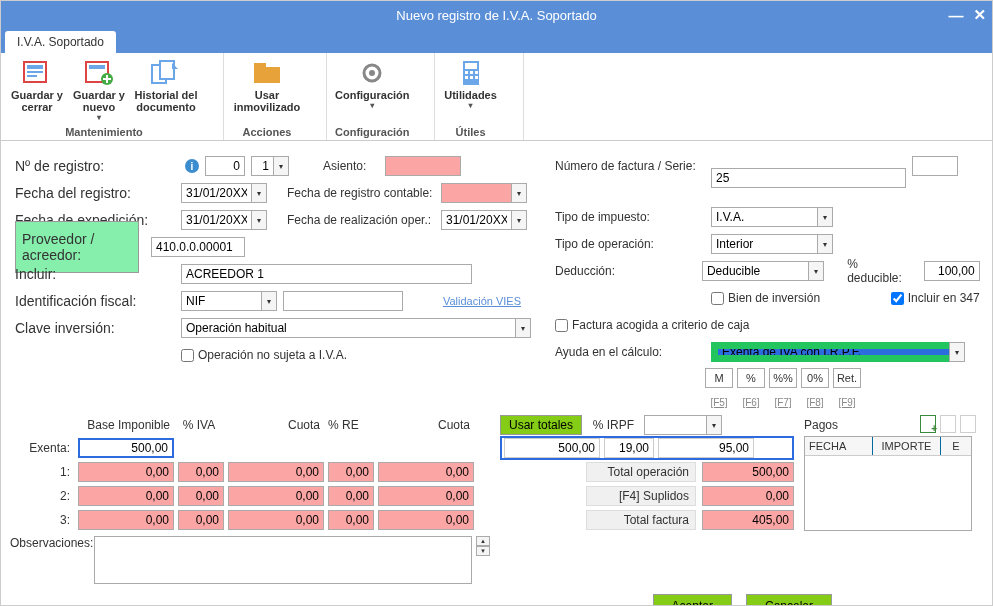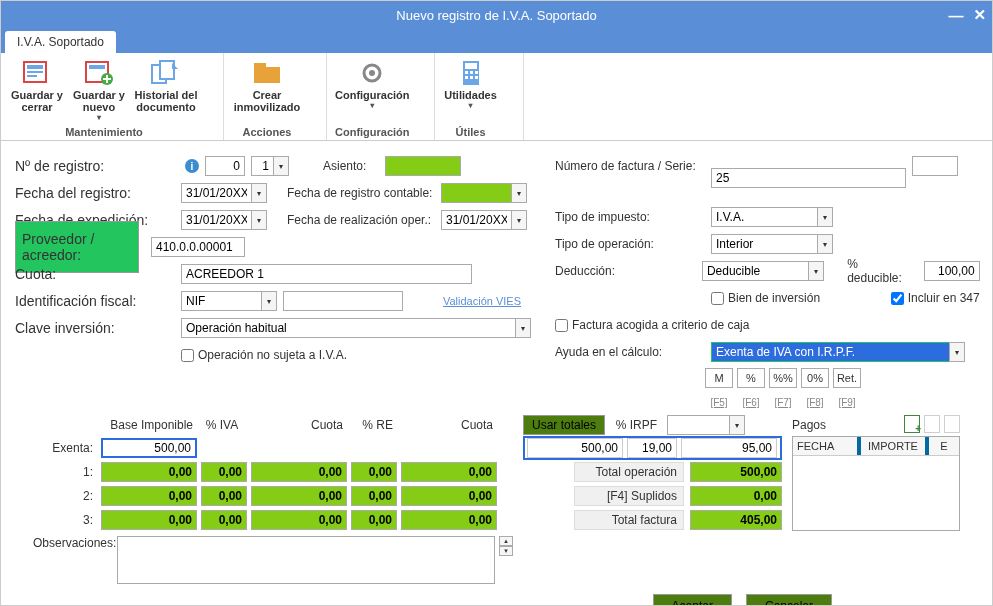--- a/index.html
+++ b/index.html
@@ -15,51 +15,51 @@
   .rbtn { display: flex; flex-direction: column; align-items: center; justify-content: flex-start; width: 56px; cursor: pointer; padding-top: 2px; }
   .rbtn .ico { width: 32px; height: 28px; margin-bottom: 2px; position: relative; }
   .rbtn .lbl { font-size: 11px; text-align: center; line-height: 1.1; color: #333; }
   .rbtn .caret { font-size: 8px; color: #555; }
   .rgroup-title { font-size: 11px; color: #555; text-align: center; padding: 2px 0; width: 100%; }
   .form-area { padding: 14px 14px 6px 14px; display: flex; gap: 24px; }
   .col-left { width: 520px; }
   .col-right { flex: 1; }
   .row { display: flex; align-items: center; margin-bottom: 5px; gap: 6px; height: 22px; }
   .lbl-col { width: 160px; font-size: 14px; }
-  .lbl-col.boxed { border: 1px solid #999; padding: 9px 6px; background: #22c55e; width: 124px; margin-right: 6px; }
+  .lbl-col.boxed { border: 1px solid #999; padding: 9px 6px; background: #86efac; width: 124px; margin-right: 6px; }
   .info-i { display: inline-flex; width: 14px; height: 14px; border-radius: 50%; background: #3b8dd0; color:#fff; font-size: 10px; align-items: center; justify-content: center; font-weight: bold; margin-left: 4px; }
   input[type="text"].fld, .fld { border: 1px solid #aaa; height: 20px; padding: 1px 4px; font-size: 12px; font-family: inherit; background: #fff; }
-  .fld.ro { background: #84cc16; font-weight: bold; }
+  .fld.ro { background: #fca5a5; }
   .fld.num { text-align: right; }
   .combo { display: flex; }
   .combo .fld { border-right: none; }
   .combo .drop { border: 1px solid #aaa; width: 16px; height: 20px; background: #f5f5f5; display: flex; align-items: center; justify-content: center; font-size: 8px; cursor: pointer; }
   .chk { display: flex; align-items: center; gap: 4px; }
   .chk input { width: 13px; height: 13px; }
   .link { color: #5a8fd8; text-decoration: underline; cursor: pointer; font-size: 11px; }
   .mini-btns { display: flex; gap: 4px; margin-top: 4px; }
   .mini-btn { border: 1px solid #aaa; background: #fff; width: 28px; height: 20px; font-size: 11px; display: flex; align-items: center; justify-content: center; cursor: pointer; }
   .mini-hints { display: flex; gap: 4px; margin-top: 1px; }
   .mini-hint { width: 28px; font-size: 10px; color: #888; text-align: center; text-decoration: underline; margin-top: 8px; }
-  .sel-highlight { background: #2d6cdf; color: #ffffff; border: 1px solid #22c55e; }
-  .calc { padding: 0 32px; }
+  .sel-highlight { background: #2d6cdf; color: #000000; border: 7px solid #22c55e; }
+  .calc { padding: 0 9px; }
   .calc-head { display: flex; align-items: center; height: 22px; gap: 4px; }
   .calc-head .hcell { font-size: 12px; text-align: right; padding-right: 4px; }
   .calc-row { display: flex; align-items: center; height: 24px; gap: 4px; }
   .calc-lbl { width: 64px; text-align: right; font-size: 12px; padding-right: 4px; }
   .hl-cell { border: 2px solid #2d6cdf; }
   .tot-row { display: flex; align-items: center; justify-content: flex-end; height: 24px; gap: 6px; }
   .tot-lbl { width: 110px; text-align: right; font-size: 12px; background: #f0f0f0; border: 1px solid #ddd; height: 20px; line-height: 18px; padding-right: 6px; }
   .pagos { border: 1px solid #aaa; width: 168px; }
   .pagos-head { display: flex; background: #f6f6f6; border-bottom: 1px solid #ccc; }
-  .pagos-head div { font-size: 11px; padding: 3px 4px; border-right: 4px solid #0369a1; }
+  .pagos-head div { font-size: 11px; padding: 3px 4px; border-right: 1px solid #0369a1; }
   .pagos-body { height: 74px; background: #fff; }
   .doc-icons { display: flex; gap: 4px; justify-content: flex-end; margin-bottom: 2px; }
   .doc-ico { width: 16px; height: 18px; border: 1px solid #888; position: relative; }
-  .btn { border: 1px solid #999; background: #4d7c0f; padding: 4px 18px; font-size: 12px; cursor: pointer; }
+  .btn { border: 1px solid #999; background: #84cc16; padding: 4px 18px; font-size: 12px; cursor: pointer; }
   .footer-btns { display: flex; gap: 14px; justify-content: flex-end; padding: 10px 160px 0 0; }
   textarea.fld { resize: none; height: 48px; width: 380px; }
   .spin { display: flex; flex-direction: column; }
   .spin div { border: 1px solid #aaa; width: 14px; height: 10px; font-size: 7px; display:flex; align-items:center; justify-content:center; background:#f5f5f5; cursor:pointer; }
   
   .ico svg { width: 100%; height: 100%; }
 </style>
 </head>
 <body>
 
@@ -116,21 +116,21 @@
   </div>
   <div class="rgroup">
     <div class="rgroup-items">
       <div class="rbtn" style="width:70px">
         <div class="ico">
           <svg viewBox="0 0 32 28">
               <rect x="3" y="8" width="26" height="16" fill="#e8a23a"></rect>
               <rect x="3" y="4" width="12" height="6" fill="#e8a23a"></rect>
             </svg>
         </div>
-        <div class="lbl">Crear inmovilizado</div>
+        <div class="lbl">Usar inmovilizado</div>
       </div>
     </div>
     <div class="rgroup-title">Acciones</div>
   </div>
   <div class="rgroup">
     <div class="rgroup-items">
       <div class="rbtn" style="width:74px">
         <div class="ico">
           <svg viewBox="0 0 32 28">
               <circle cx="16" cy="14" r="8" fill="none" stroke="#888" stroke-width="3"></circle>
@@ -205,21 +205,21 @@
       <div class="combo">
           <input class="fld" style="width: 70px;" value="31/01/20XX">
           <div class="drop">▾</div>
         </div>
     </div>
     <div class="row">
       <span class="lbl-col boxed">Proveedor / acreedor:</span>
       <input class="fld" style="width: 94px;" value="410.0.0.00001">
     </div>
     <div class="row">
-      <span class="lbl-col">Cuota:</span>
+      <span class="lbl-col">Incluir:</span>
       <input class="fld" style="width: 291px;" value="ACREEDOR 1">
     </div>
     <div class="row">
       <span class="lbl-col">Identificación fiscal:</span>
       <div class="combo">
           <input class="fld" style="width: 80px;" value="NIF">
           <div class="drop">▾</div>
         </div>
       <input class="fld" style="width: 120px;">
       <span class="link" style="margin-left:auto; margin-right:10px">Validación VIES</span>
@@ -316,21 +316,21 @@
 
 <div class="calc">
   <div style="display:flex; gap:10px; align-items:flex-start;">
 
     <div style="width:480px">
       <div class="calc-head">
         <div class="calc-lbl"></div>
         <div class="hcell" style="width:96px">Base Imponible</div>
         <div class="hcell" style="width:46px; text-align:center">% IVA</div>
         <div class="hcell" style="width:96px">Cuota</div>
-        <div class="hcell" style="width:46px; text-align:right">% RE</div>
+        <div class="hcell" style="width:46px; text-align:left">% RE</div>
         <div class="hcell" style="width:96px">Cuota</div>
       </div>
       <div class="calc-row">
         <div class="calc-lbl">Exenta:</div>
         <input class="fld num hl-cell" style="width: 96px;" value="500,00">
       </div>
       <div class="calc-row">
         <div class="calc-lbl">1:</div>
         <input class="fld num ro" style="width: 96px;" value="0,00">
         <input class="fld num ro" style="width: 46px;" value="0,00">

